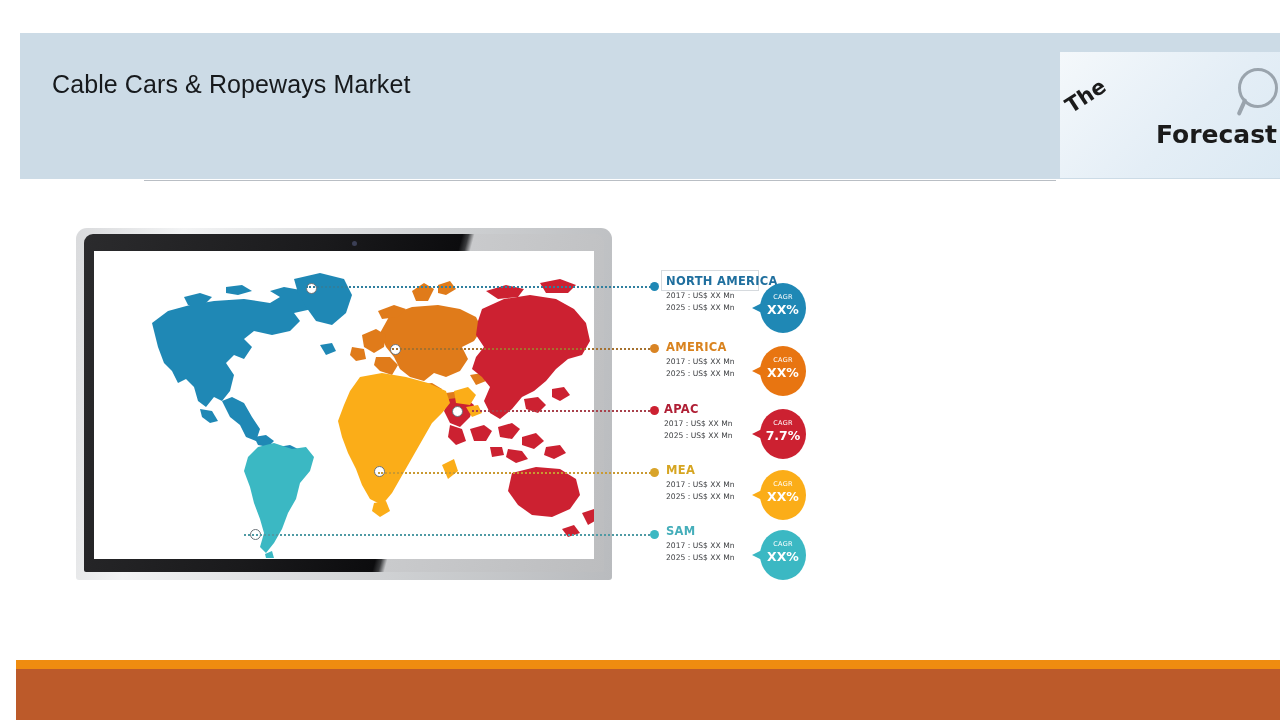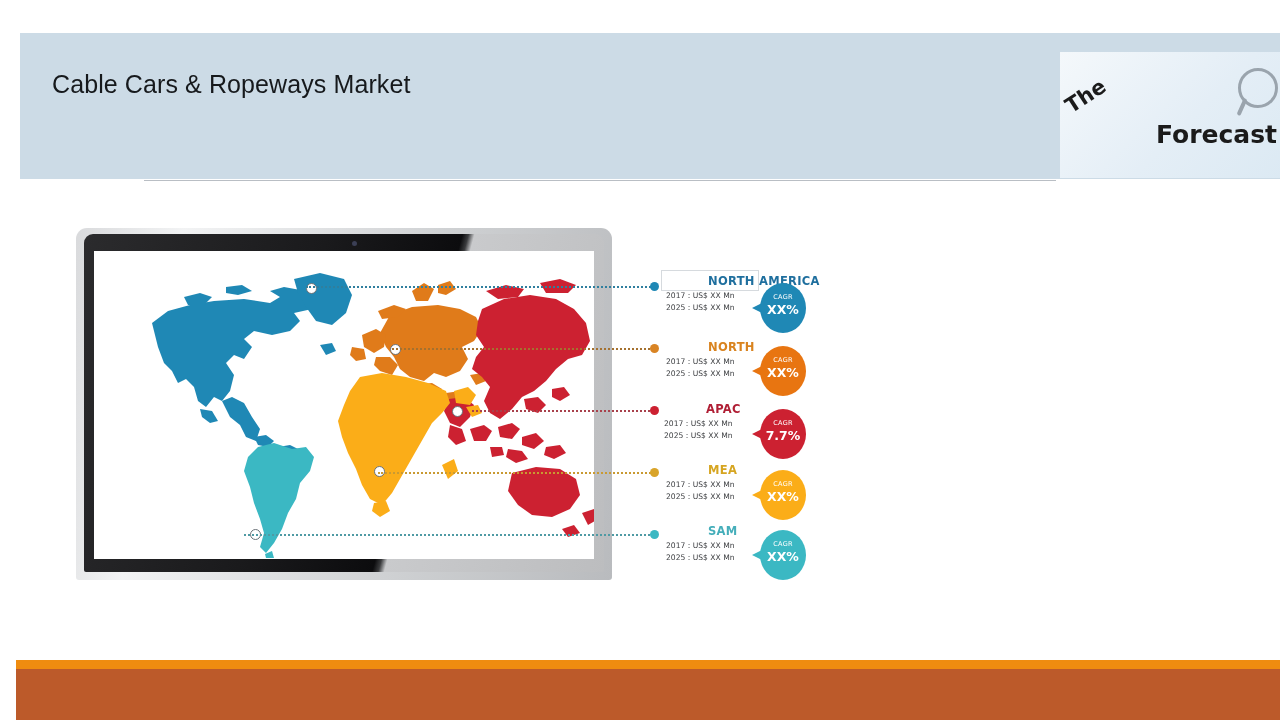--- a/index.html
+++ b/index.html
@@ -94,21 +94,20 @@
   }
   .conn-dot{
     position:absolute;width:9px;height:9px;border-radius:50%;
   }
 
   
   .callout{position:absolute;}
   .callout .region{
     font-size:11.5px;font-weight:bold;letter-spacing:.3px;
     font-family:"DejaVu Sans",sans-serif;
-    margin-left:42px;
   }
   .callout .yr{
     font-size:7.6px;color:#3d3f42;margin-top:3.2px;white-space:nowrap;
     font-family:"DejaVu Sans",sans-serif;
   }
   .na-box{
     position:absolute;left:-5px;top:-4px;width:96px;height:19px;
     border:1px solid #d6dade;background:rgba(255,255,255,.55);
   }
 
@@ -268,21 +267,21 @@
   <div class="drop" style="left:736px;top:283px;">
     <div class="drop-tail" style="border-right-color:#1f88b5;"></div>
     <div class="drop-body" style="background:#1f88b5;"></div>
     <div class="drop-txt">
       <span class="c">CAGR</span>
       <span class="v">XX%</span>
     </div>
   </div>
 
   <div class="callout" style="left:650px;top:340px;">
-    <div class="region" style="color:#d9831f;">NORTH</div>
+    <div class="region" style="color:#d9831f;">AMERICA</div>
     <div class="yr">2017 :  US$ XX  Mn</div>
     <div class="yr">2025 : US$ XX Mn</div>
   </div>
   <div class="drop" style="left:736px;top:346px;">
     <div class="drop-tail" style="border-right-color:#e87511;"></div>
     <div class="drop-body" style="background:#e87511;"></div>
     <div class="drop-txt">
       <span class="c">CAGR</span>
       <span class="v">XX%</span>
     </div>

